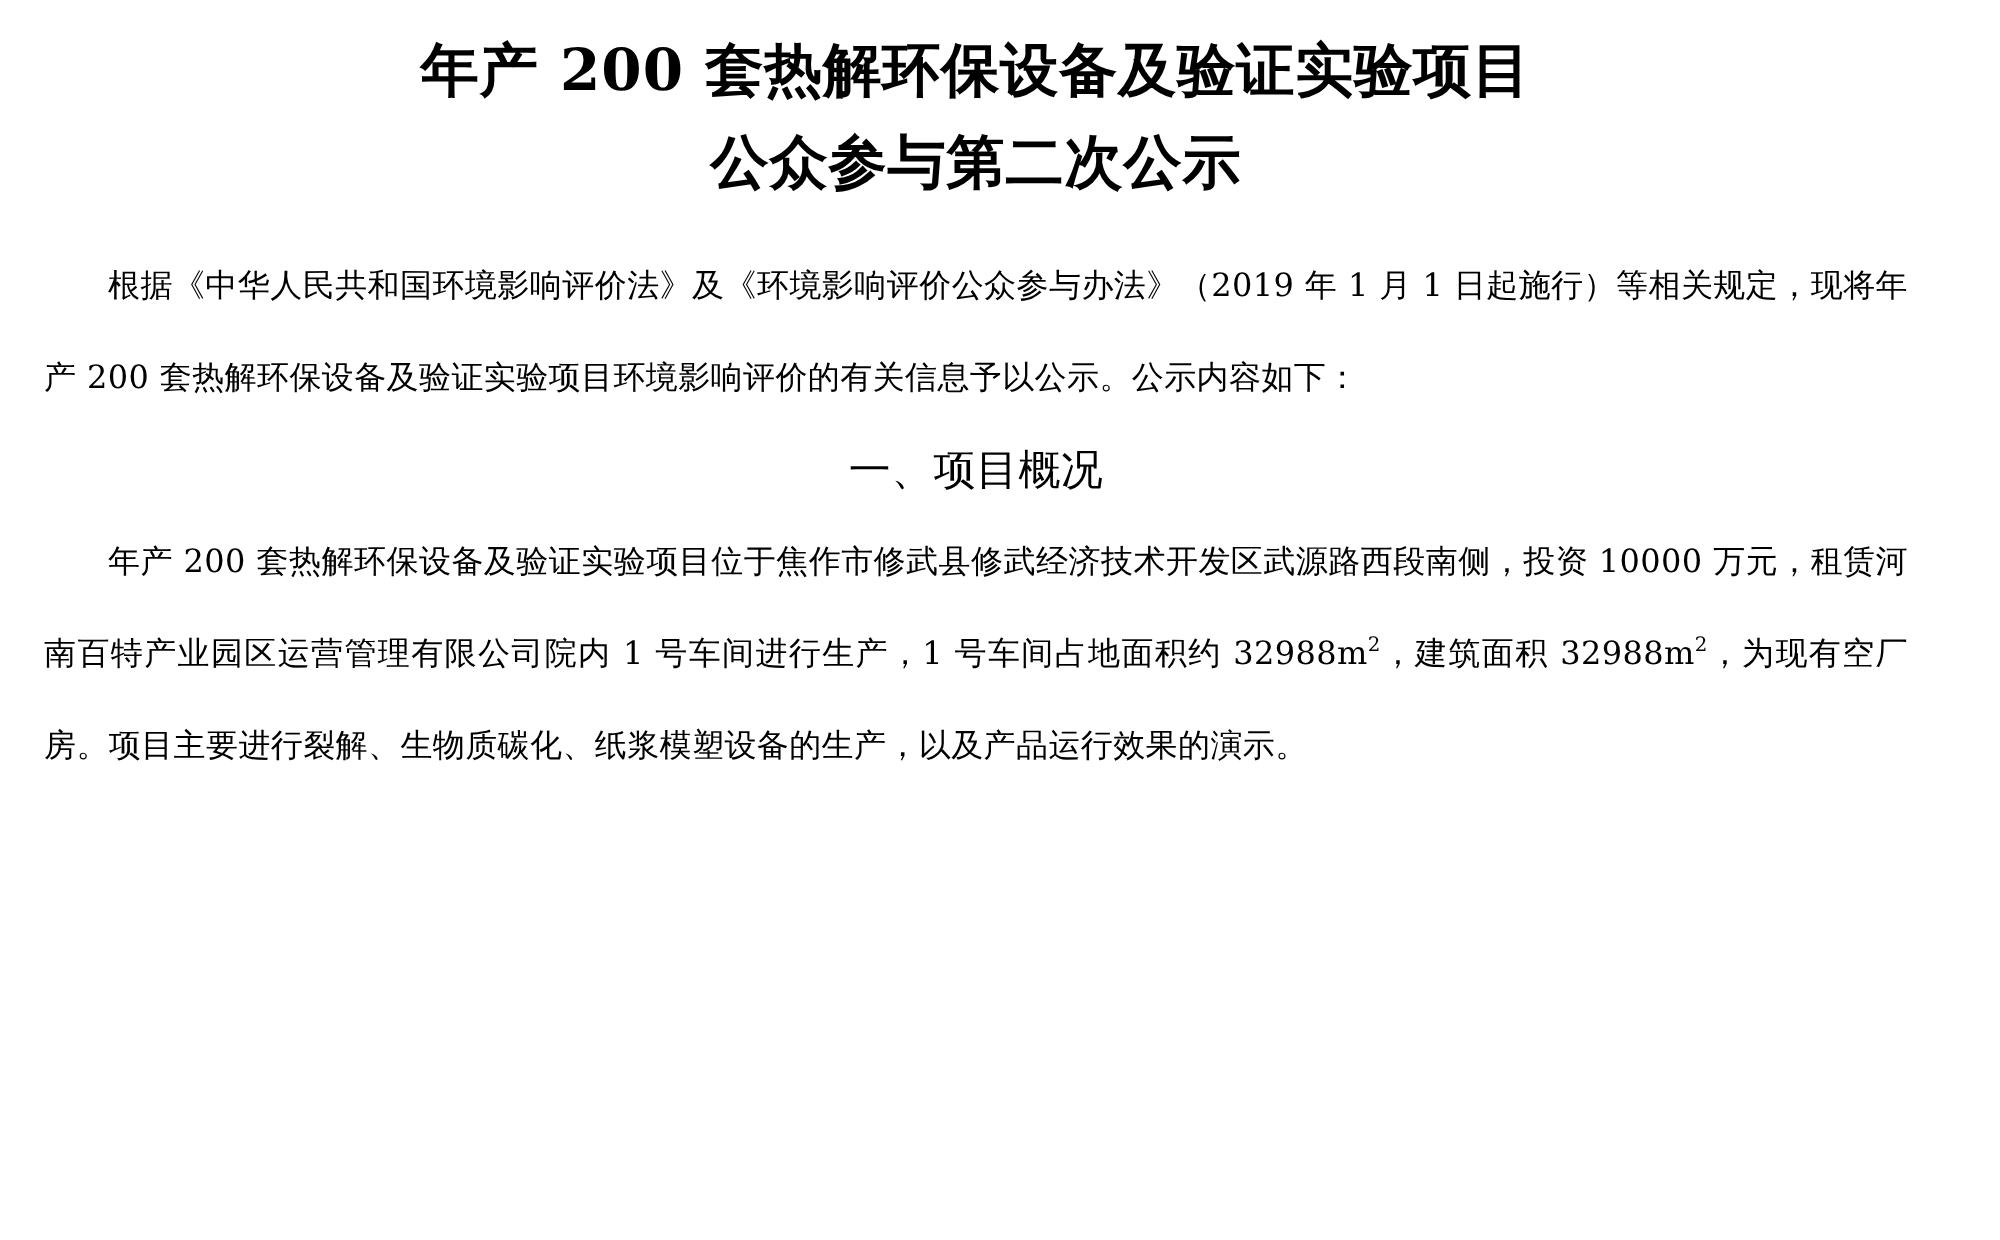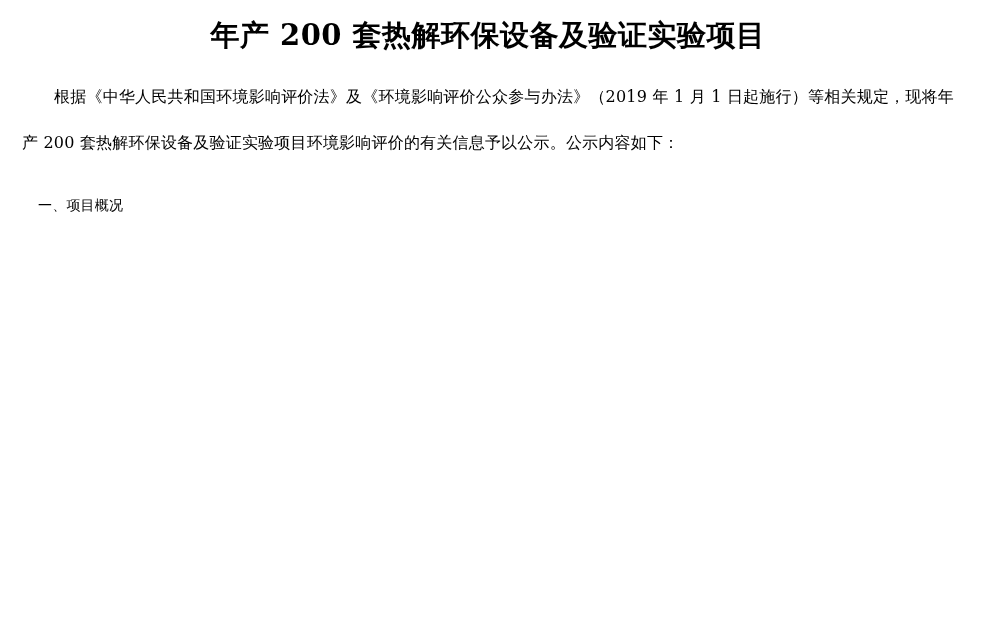--- a/index.html
+++ b/index.html
@@ -41,41 +41,44 @@
     font-size: 16px;
     line-height: 46px;
     text-align: justify;
     text-justify: inter-ideograph;
     letter-spacing: 0.2px;
   }
   p.indent {
     text-indent: 2em;
   }
   .section-head {
-    margin: 16px;
-    font-size: 14px;
+    margin: 0;
+    font-size: 21px;
     line-height: 46px;
     letter-spacing: 0.2px;
+    text-align: center;
   }
   sup {
     font-size: 0.62em;
     vertical-align: super;
     line-height: 0;
   }
 </style>
 </head>
 <body>
 
 <div class="page">
 
   <h1 class="doc-title">
     <span class="line">年产 200 套热解环保设备及验证实验项目</span>
+    <span class="line">公众参与第二次公示</span>
   </h1>
 
   <div class="body-text">
 
     <p class="para indent">根据《中华人民共和国环境影响评价法》及《环境影响评价公众参与办法》（2019 年 1 月 1 日起施行）等相关规定，现将年产 200 套热解环保设备及验证实验项目环境影响评价的有关信息予以公示。公示内容如下：</p>
 
     <p class="section-head">一、项目概况</p>
 
+    <p class="para indent"><span>年产 200 套热解环保设备及验证实验项目位于焦作市修武县修武经济技术开发区武源路西段南侧，投资 10000 万元，租赁河南百特产业园区运营管理有限公司院内 1 号车间进行生产，1 号车间占地面积约 32988m</span><sup>2</sup><span>，建筑面积 32988m</span><sup>2</sup><span>，为现有空厂房。项目主要进行裂解、生物质碳化、纸浆模塑设备的生产，以及产品运行效果的演示。</span></p>
 
   </div>
 </div>
 
 </body></html>

